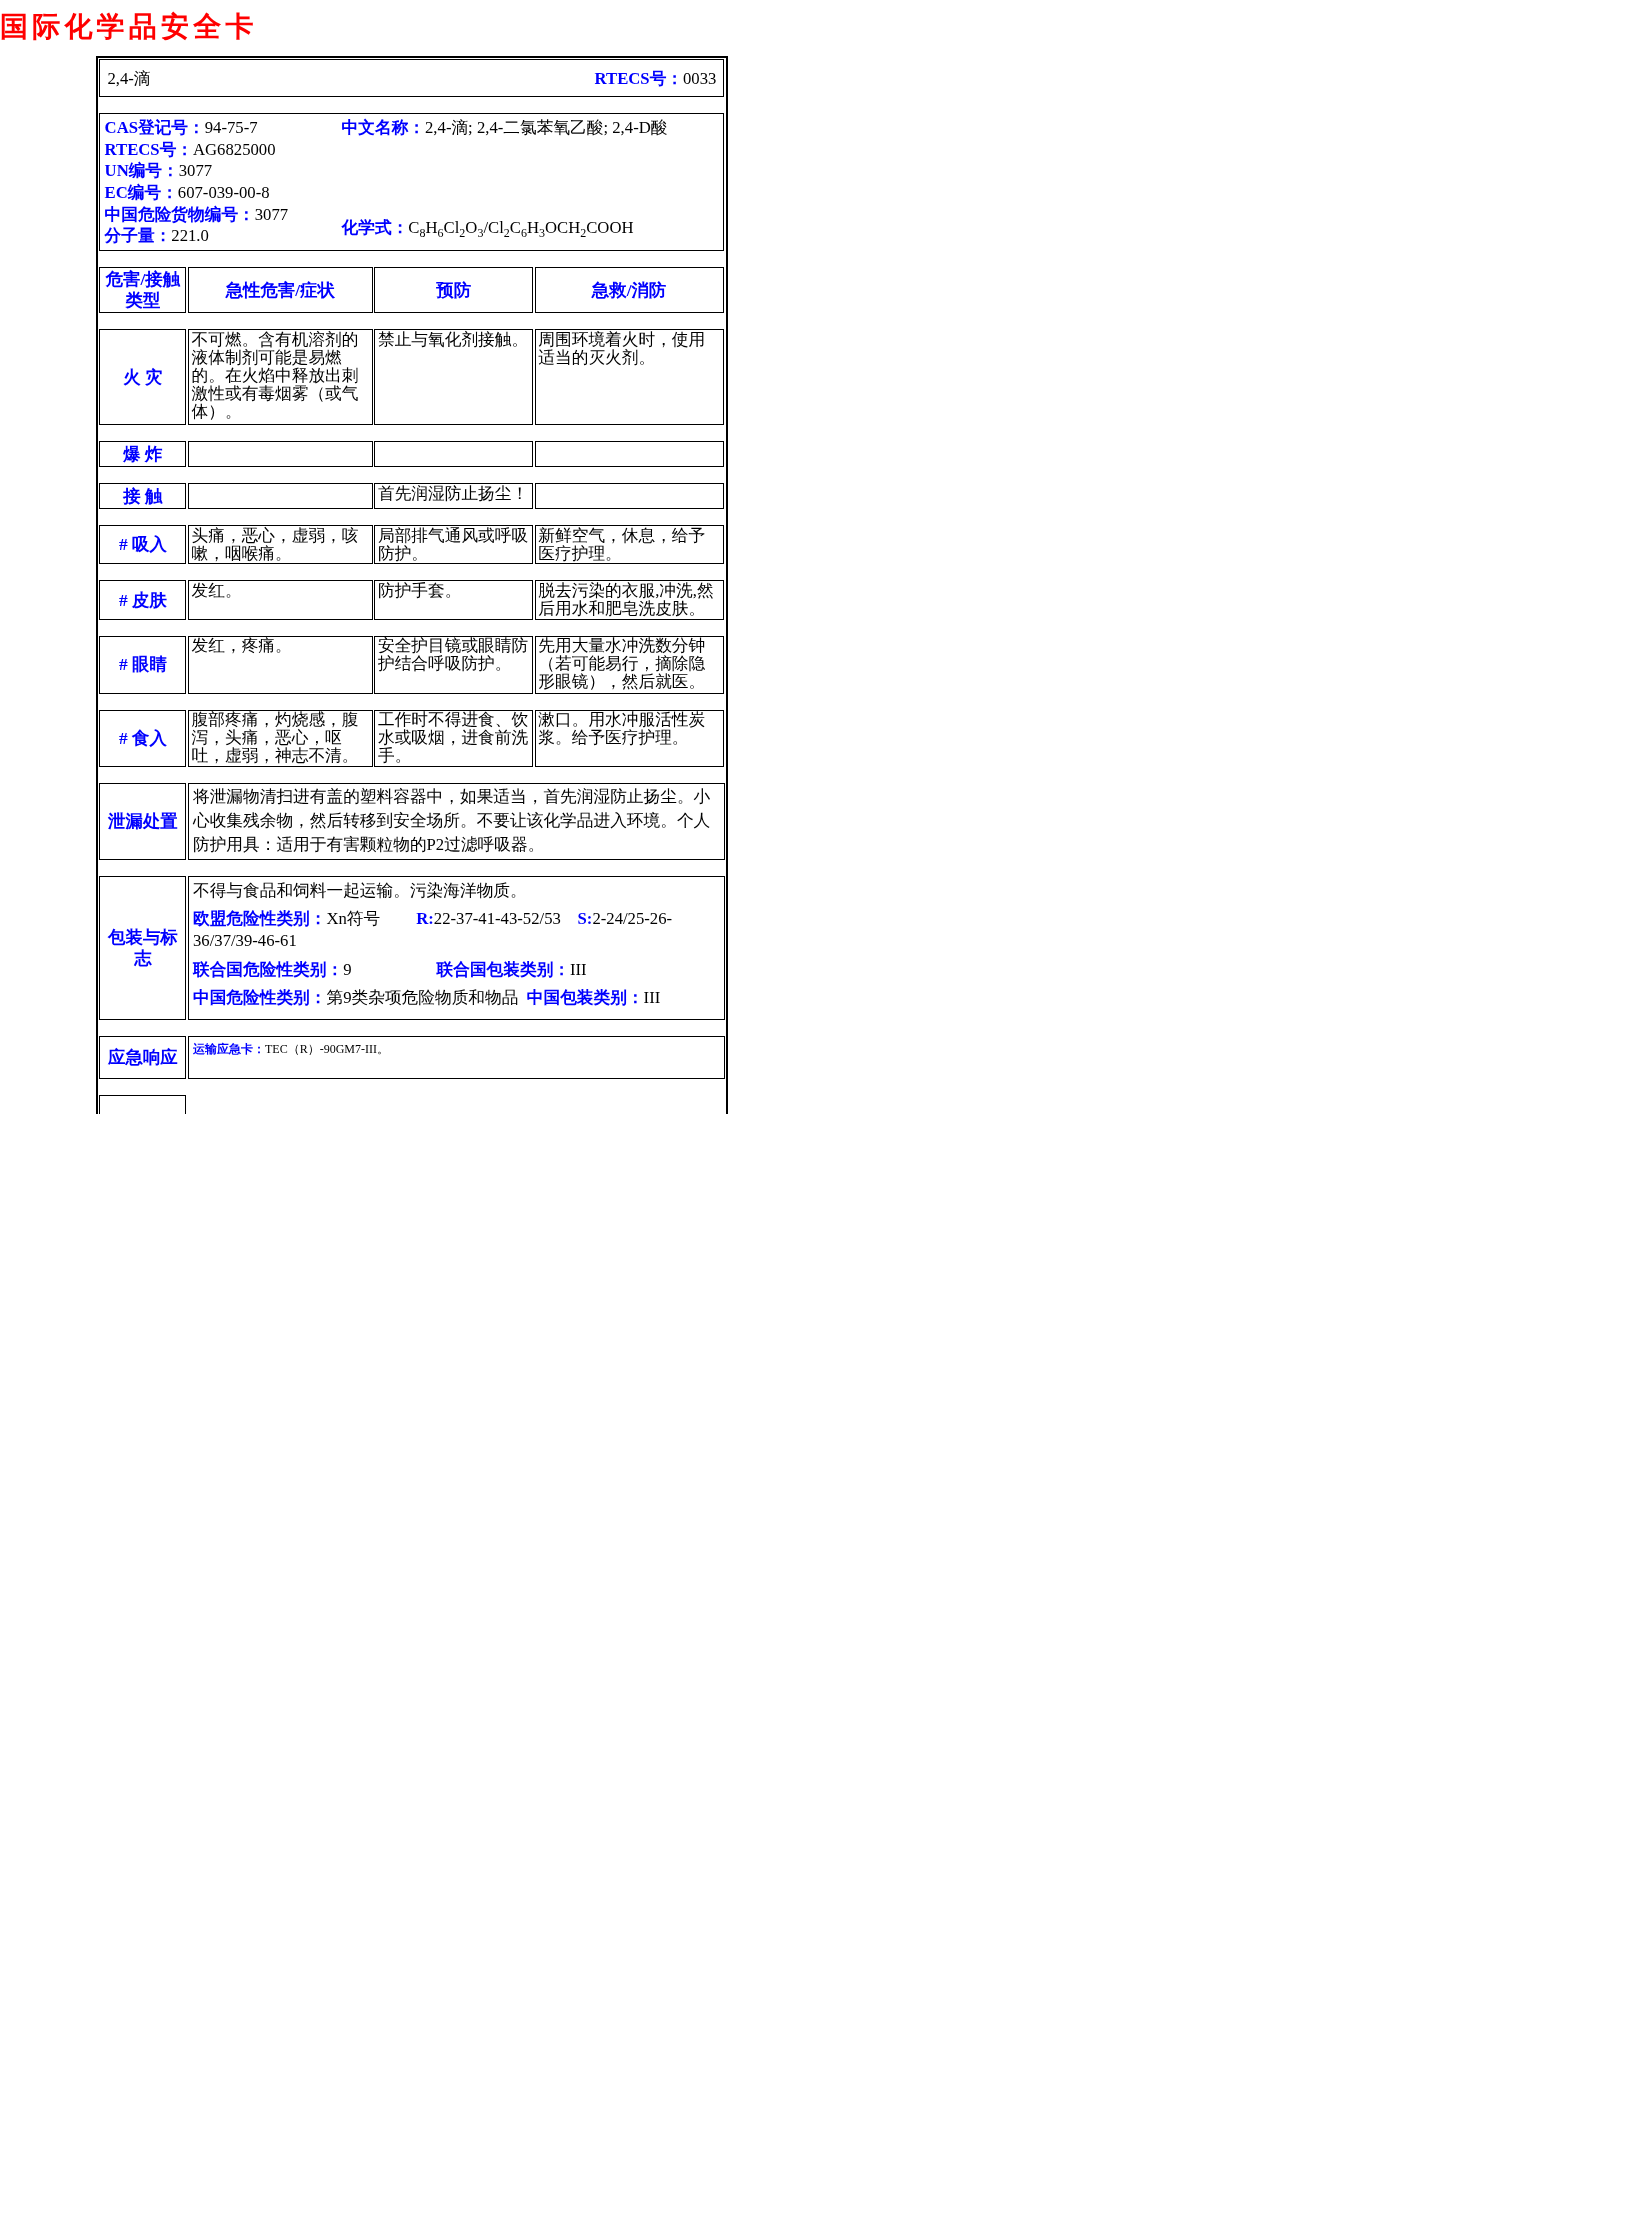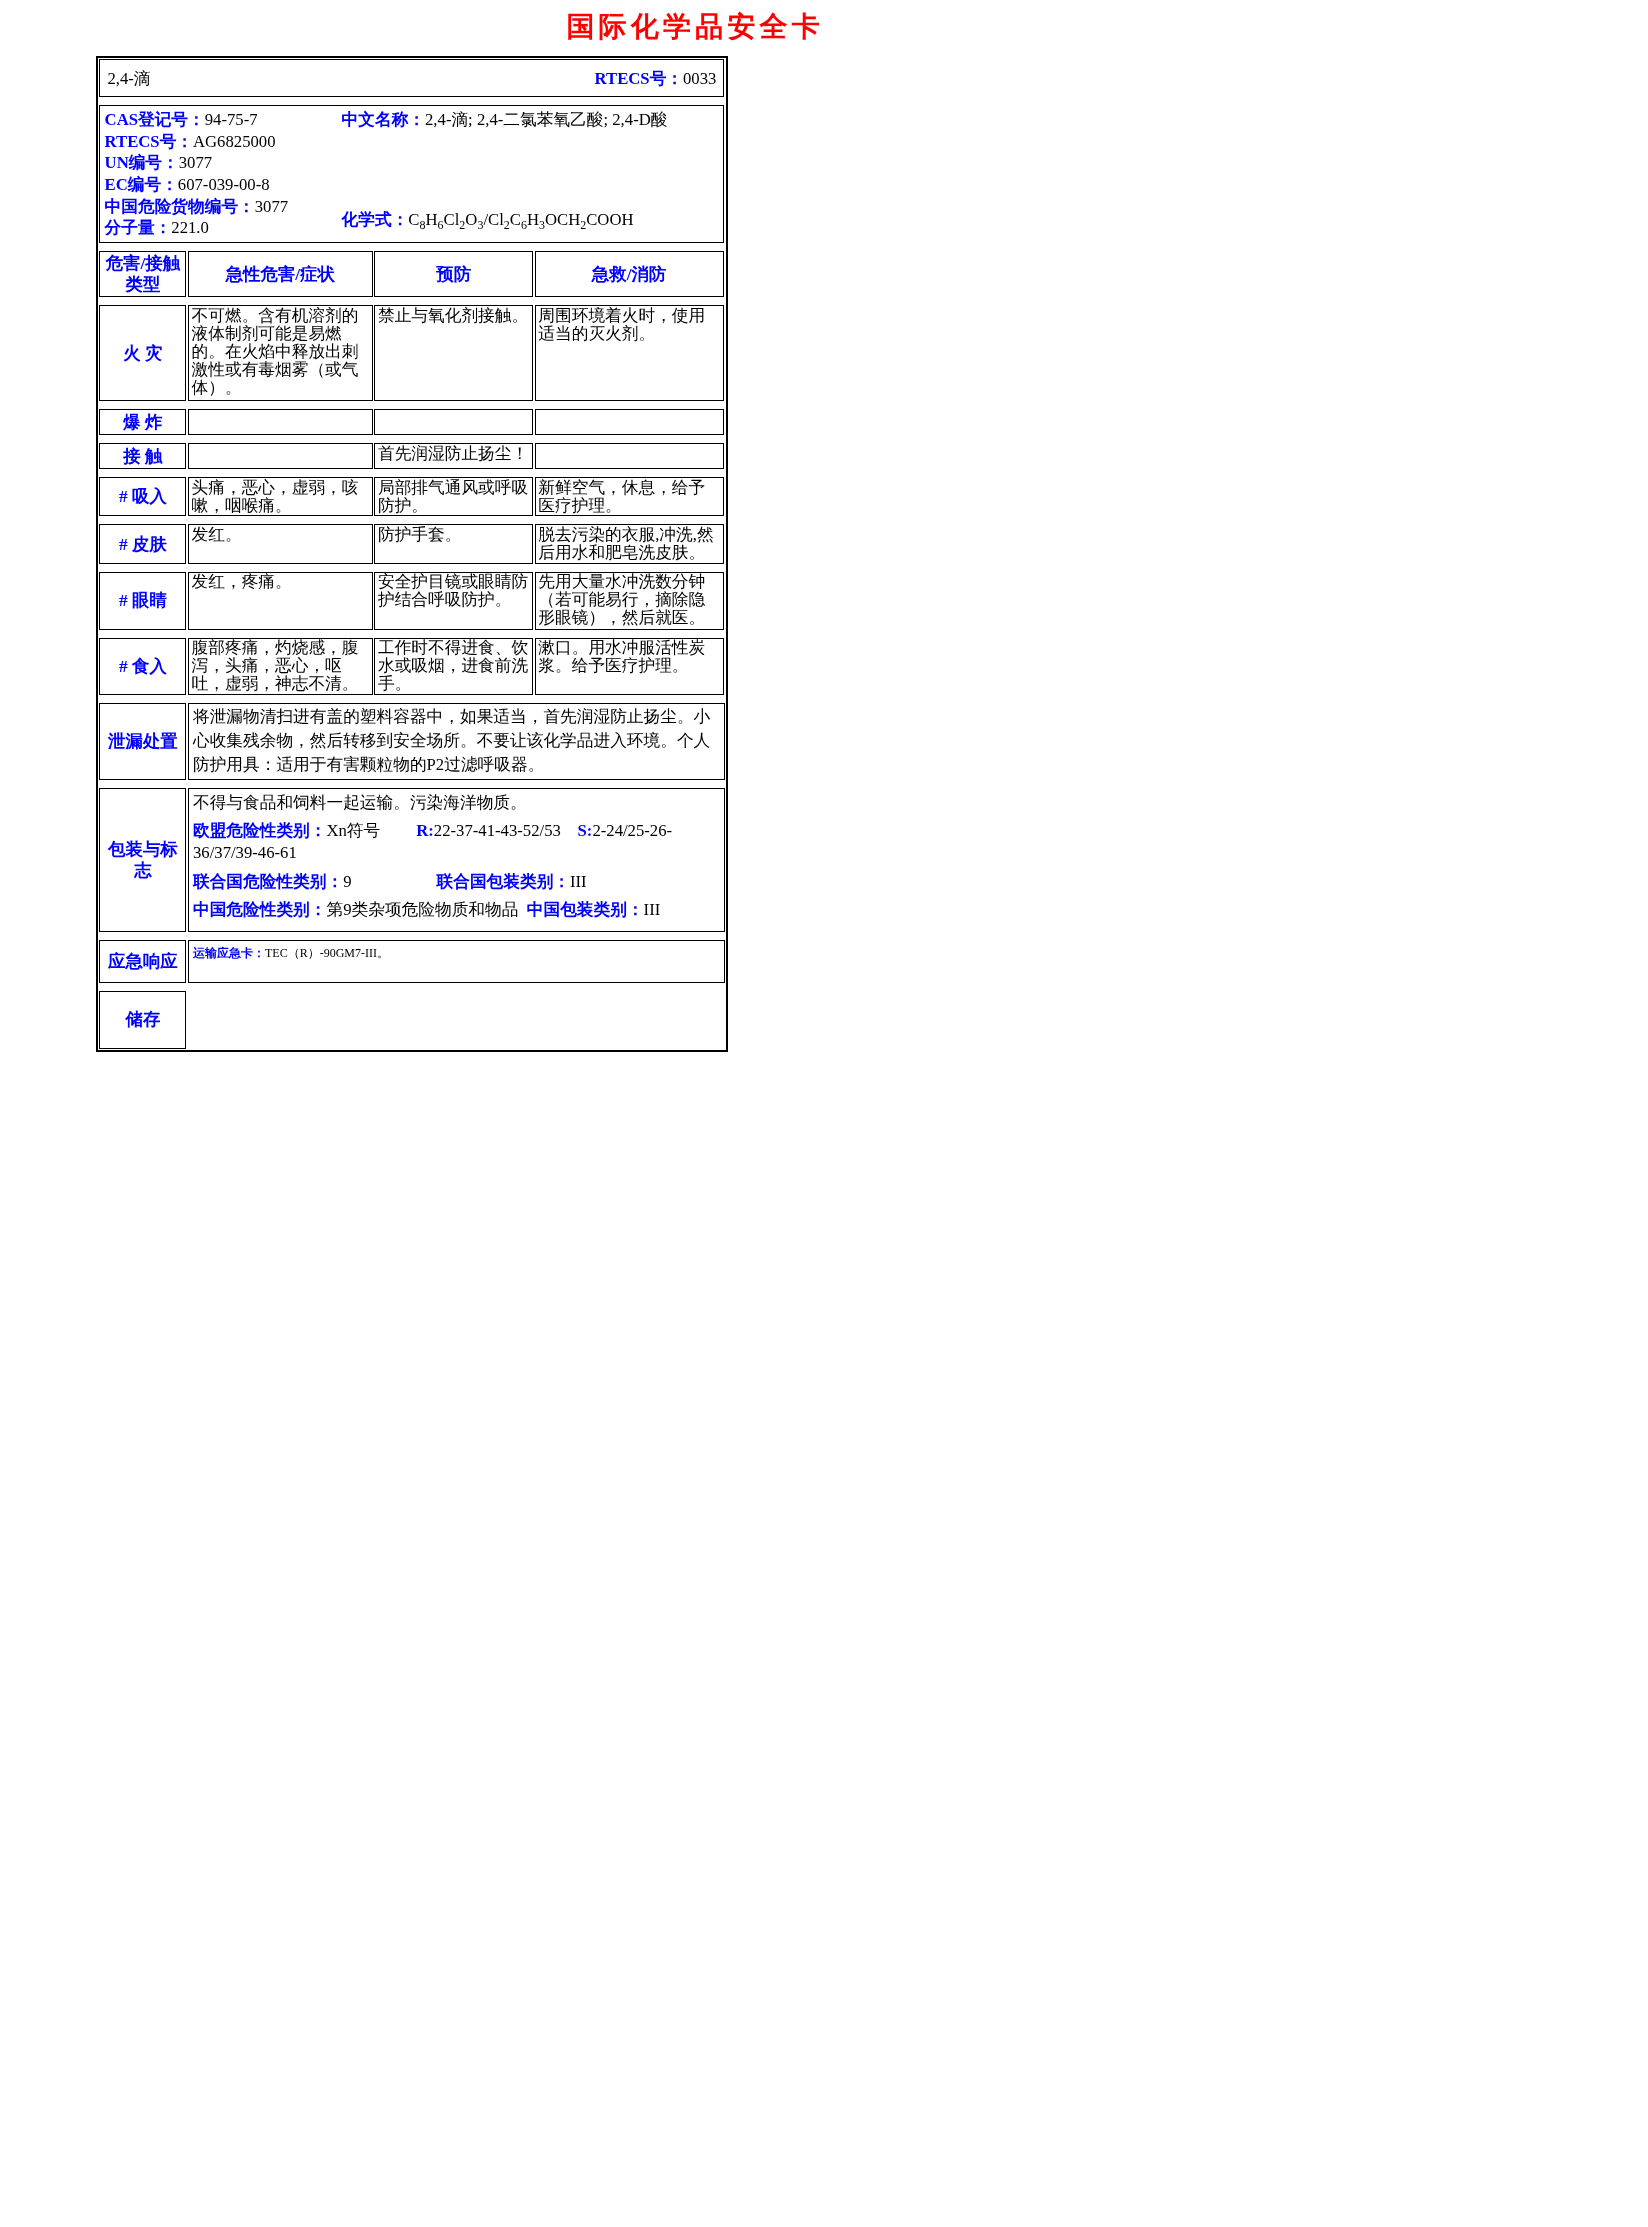--- a/index.html
+++ b/index.html
@@ -3,28 +3,28 @@
 <meta charset="utf-8">
 <style>
   * { box-sizing: border-box; margin: 0; padding: 0; }
   html, body { background: #ffffff; }
   body {
     width: 824px; height: 1114px;
     font-family: "Liberation Serif", "DejaVu Serif", serif;
     color: #000; overflow: hidden;
   }
   .title {
-    color: #ff0000; font-weight: bold; text-align: right;
+    color: #ff0000; font-weight: bold; text-align: left;
     font-size: 28px; letter-spacing: 4.2px; padding-top: 8.4px; margin-bottom: 9.7px;
     font-family: "Liberation Serif", "DejaVu Serif", serif;
   }
   .card {
     width: 632px; margin-left: 96px;
     border: 2.1px solid #000; padding: 1.4px;
-    display: flex; flex-direction: column; gap: 8px;
+    display: flex; flex-direction: column; gap: 16px;
     background: #fff;
   }
   .row { display: grid; gap: 1.4px; }
   .row.cols1 { grid-template-columns: 625px; }
   .row.cols4 { grid-template-columns: 87px 185px 159px 189px; }
   .row.cols2 { grid-template-columns: 87px 537px; }
   .cell { border: 1.4px solid #000; padding: 1.4px 3.5px; background: #fff; }
 
   
   .r-name      { min-height: 38px; }

